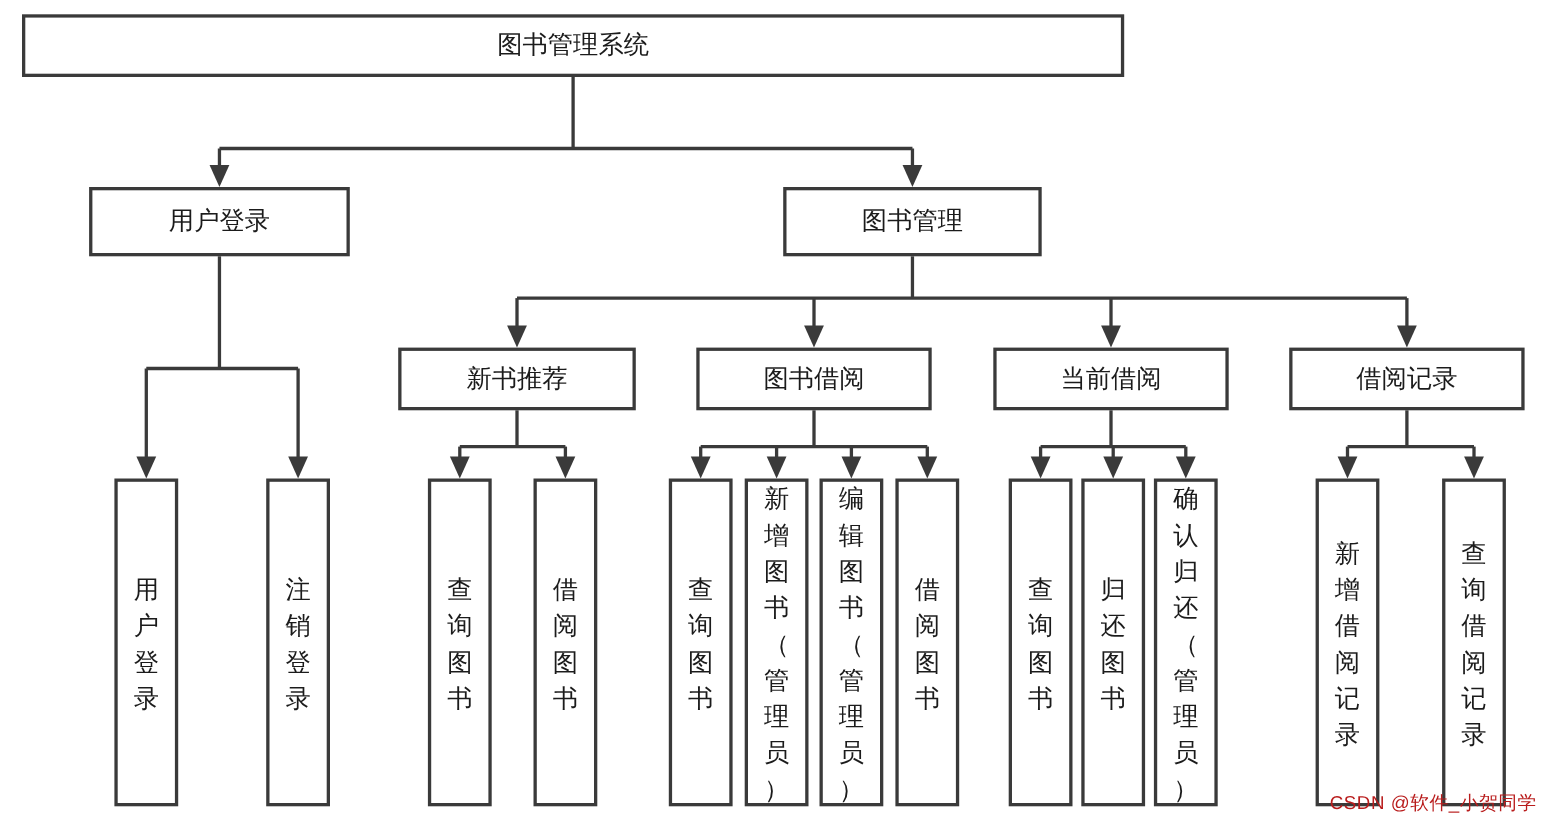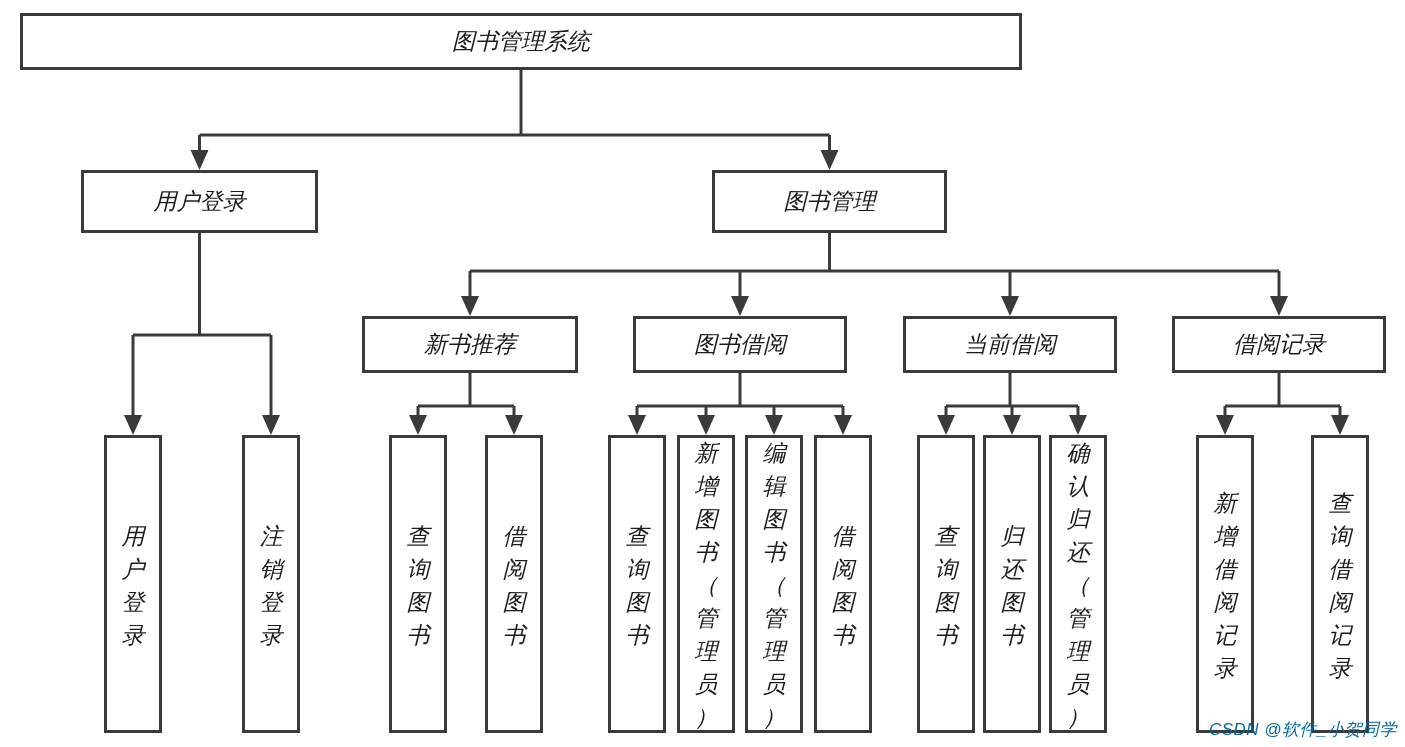--- a/index.html
+++ b/index.html
@@ -12,21 +12,20 @@
     width: 1405px;
     height: 747px;
     font-family: "Liberation Sans", "DejaVu Sans", sans-serif;
     overflow: hidden;
     position: relative;
   }
   #diagram-root {
     position: relative;
     width: 1405px;
     height: 747px;
-    font-style: italic;
   }
   svg.diagram-canvas {
     position: absolute;
     left: 0;
     top: 0;
     width: 1405px;
     height: 747px;
     display: block;
   }
   .node-box {
@@ -56,21 +55,21 @@
     font-size: 23px;
     fill: #1b1b1b;
     text-anchor: middle;
   }
   .watermark-text {
     position: absolute;
     right: 8px;
     bottom: 6px;
     font-family: "Liberation Sans", "DejaVu Sans", sans-serif;
     font-size: 17px;
-    color: #0369a1;
+    color: #b91c1c;
     white-space: nowrap;
     letter-spacing: 0.5px;
     user-select: none;
   }
 </style>
 </head>
 <body>
 
 <div id="diagram-root">
   <svg class="diagram-canvas" id="diagram-canvas" viewBox="0 0 1405 747" xmlns="http://www.w3.org/2000/svg">

